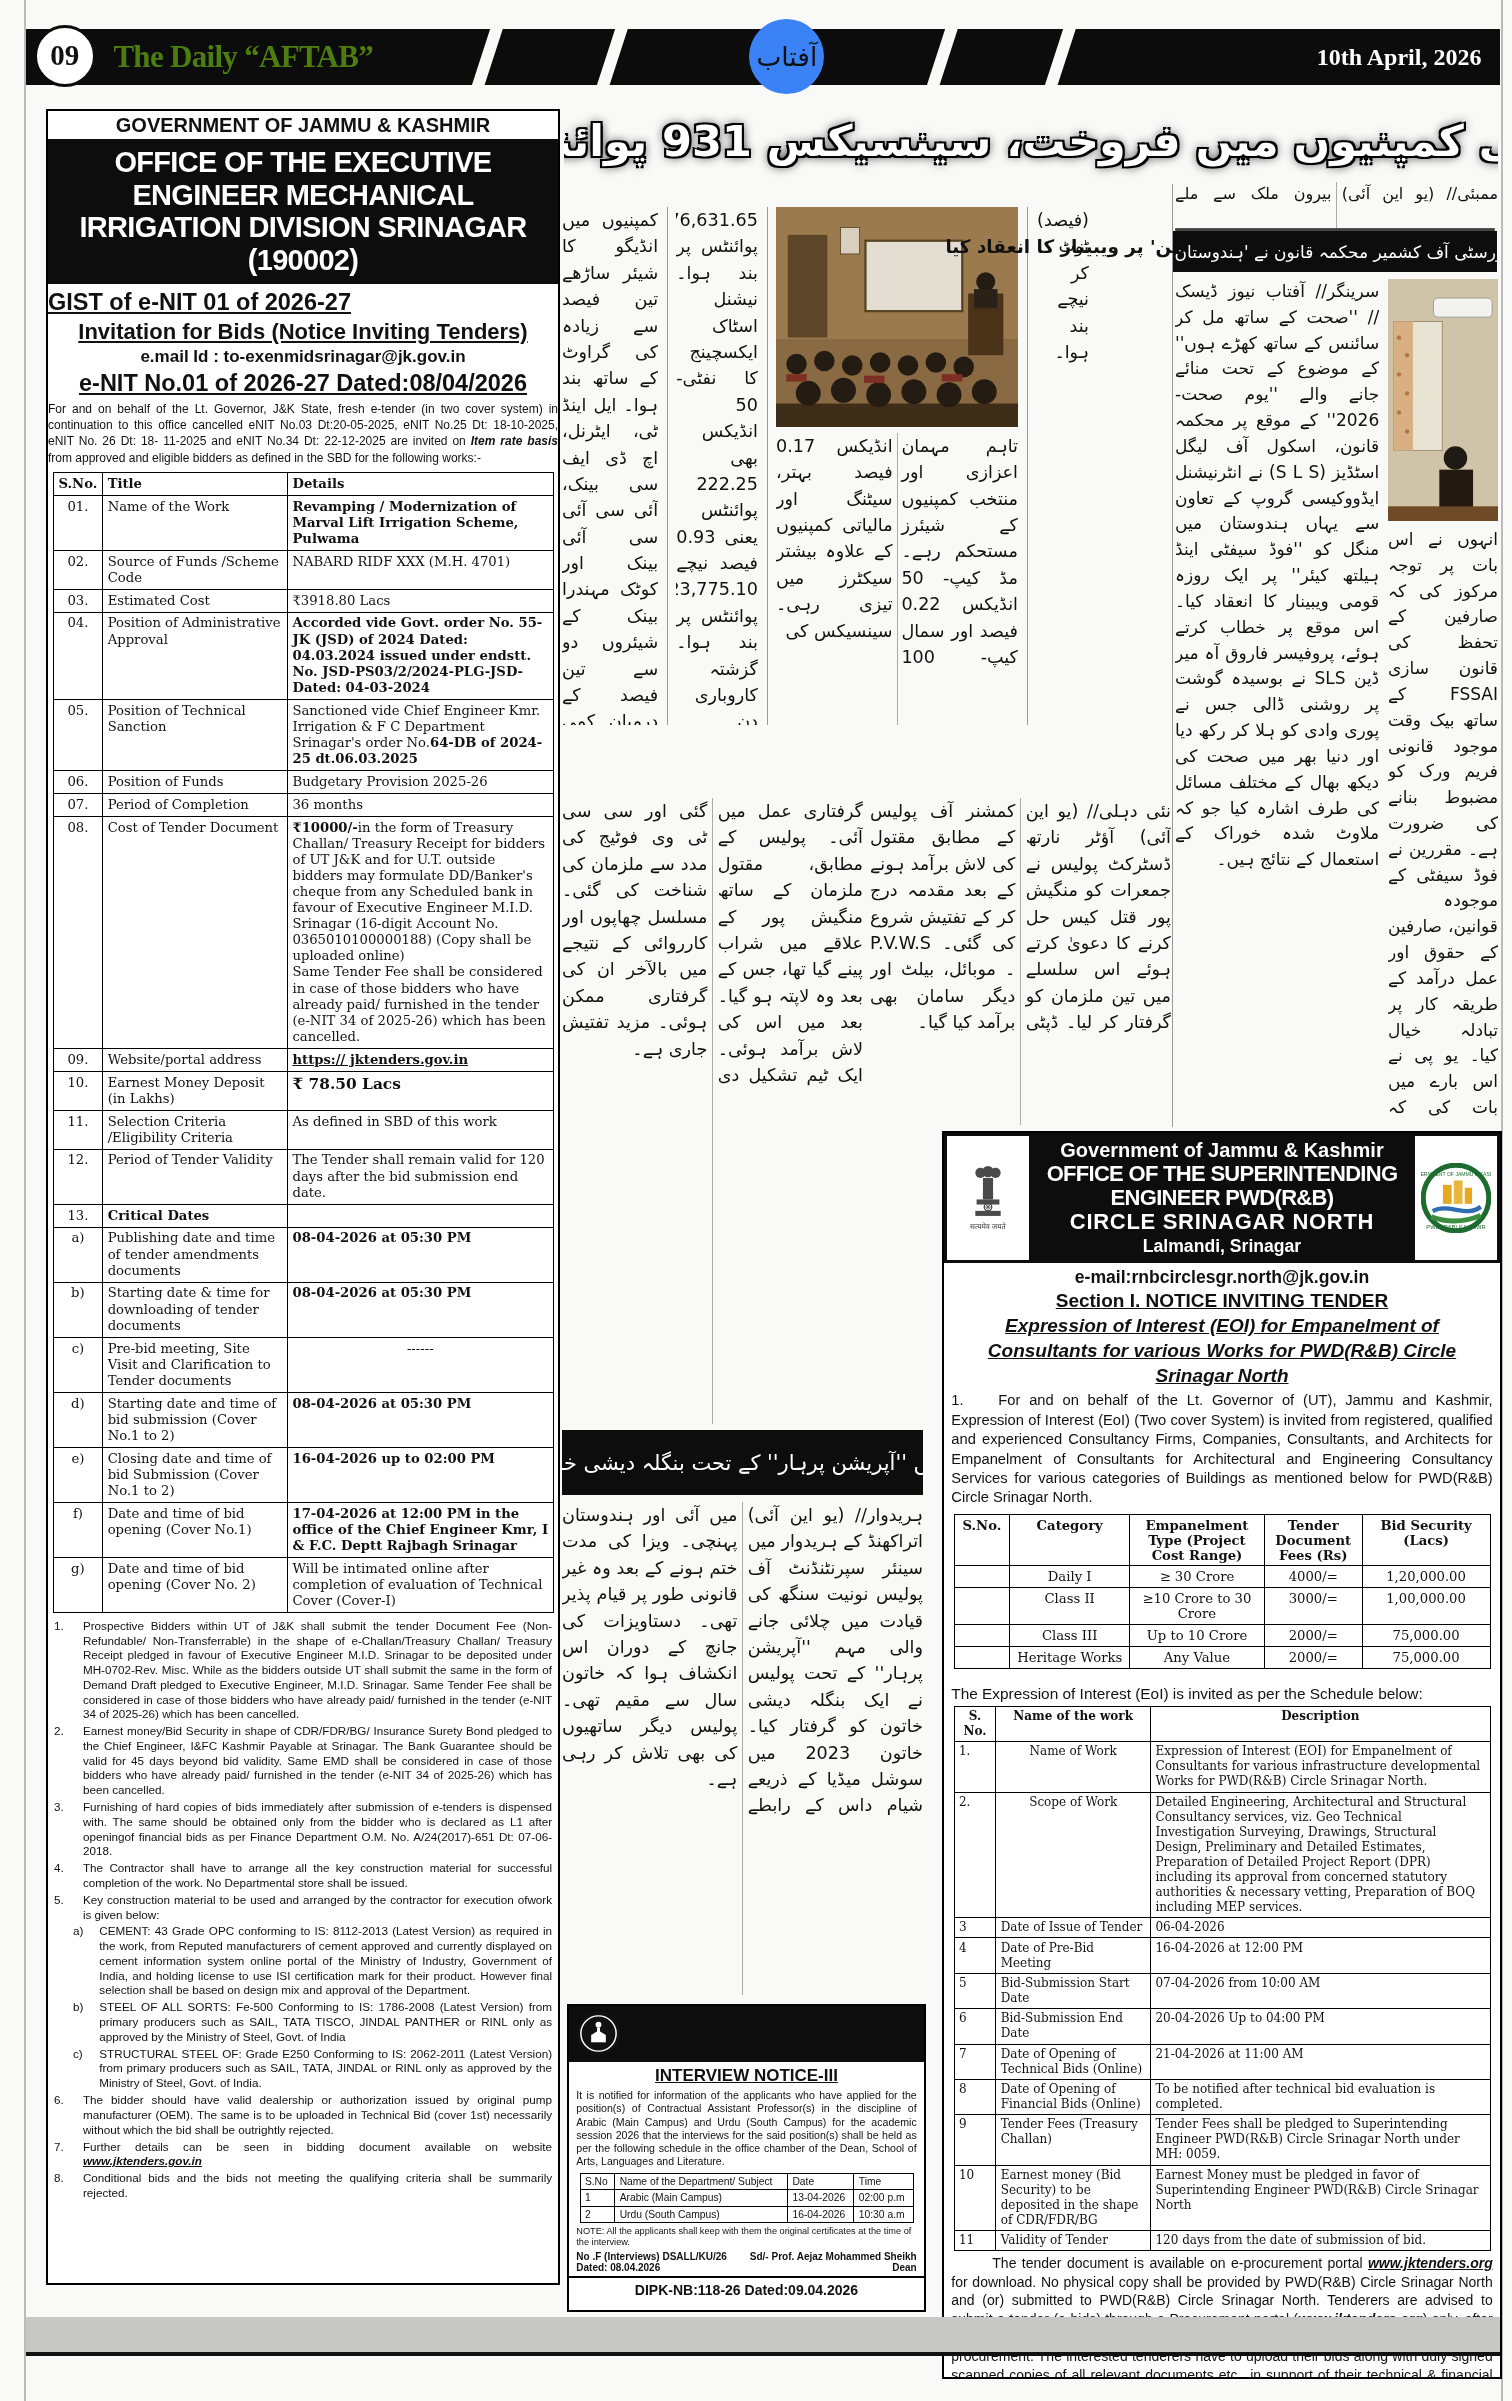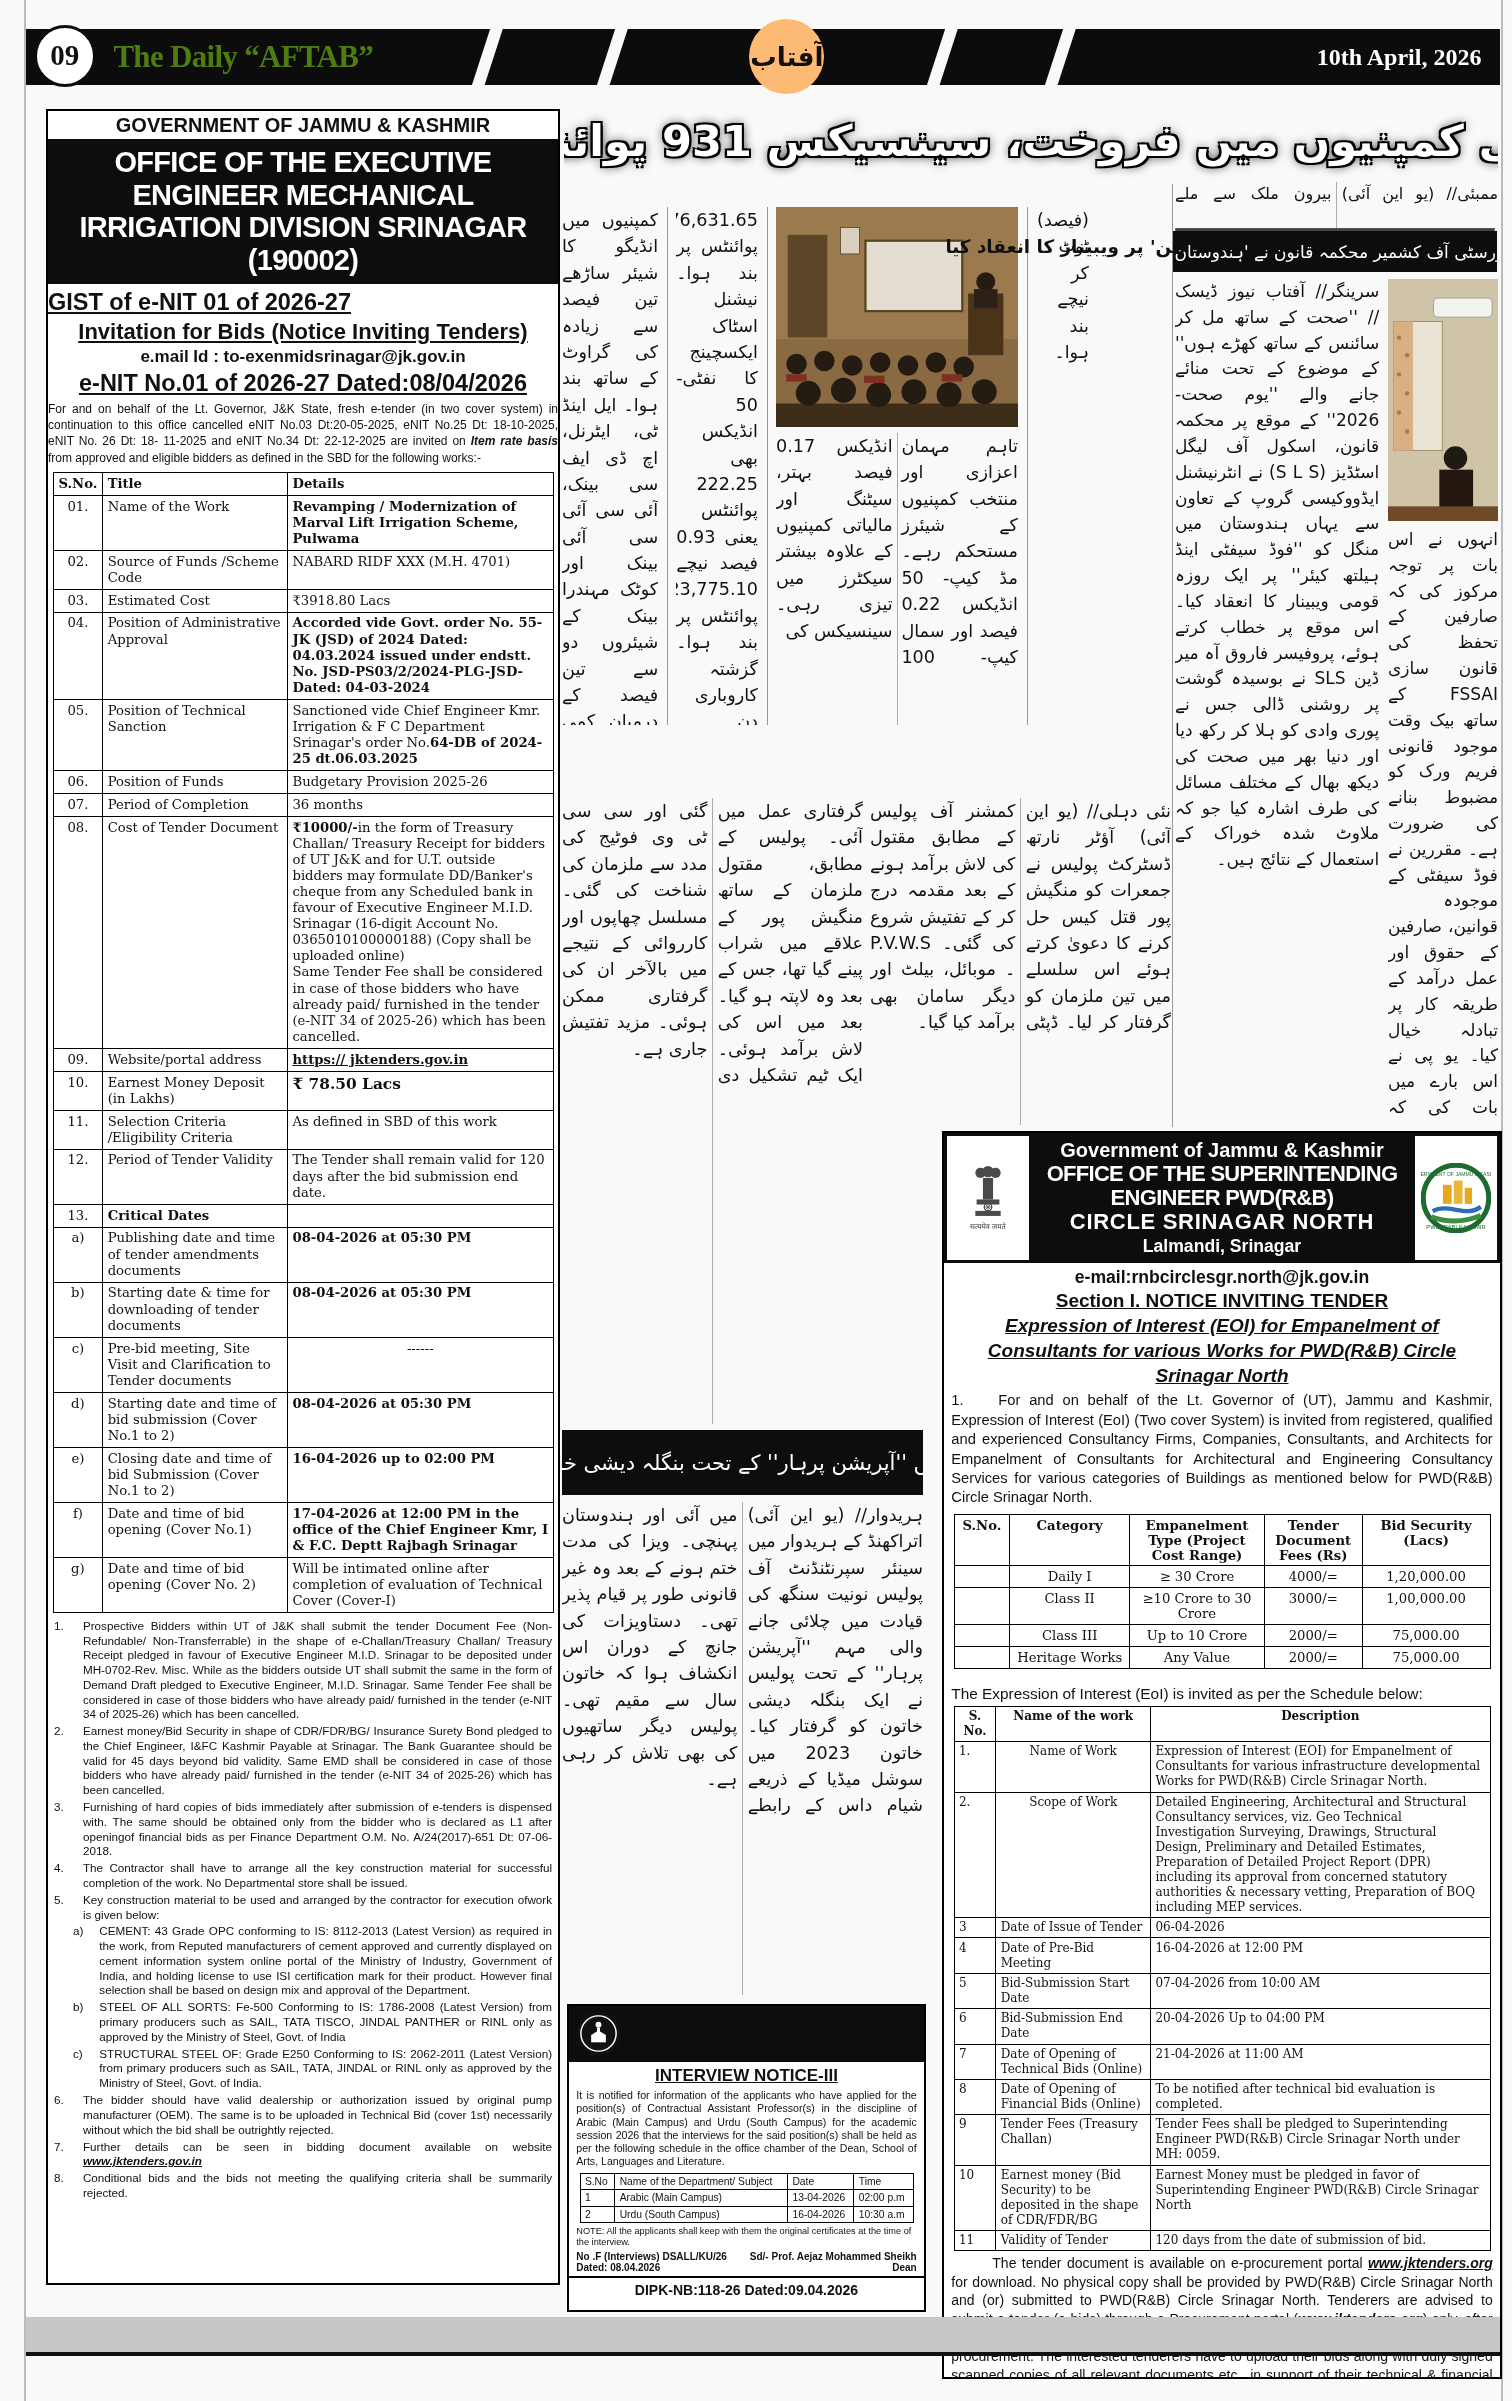--- a/index.html
+++ b/index.html
@@ -10,23 +10,23 @@
   
   #mast{left:26.4px;top:29px;width:1474px;height:56px;background:#0c0c0c;}
   .slash{position:absolute;top:-11.7px;width:11.7px;height:82px;background:#f9f9f7;transform:rotate(18deg);}
   #pagenum{position:absolute;left:7.3px;top:-4.4px;width:56px;height:56px;border-radius:50%;
            background:#fff;border:3.7px solid #0c0c0c;display:flex;align-items:center;justify-content:center;
            font-weight:bold;font-size:29px;font-family:"Liberation Serif",serif;}
   #mast .title{position:absolute;left:87px;top:0;line-height:56px;color:#4d7c0f;font-family:"Liberation Serif",serif;
            font-weight:bold;font-size:31px;letter-spacing:-0.7px;}
   #mast .date{position:absolute;right:19px;top:0;line-height:56px;color:#fff;font-family:"Liberation Serif",serif;
            font-weight:bold;font-size:24px;}
-  #mastlogo{position:absolute;left:723px;top:-10.3px;width:75px;height:75px;border-radius:50%;background:#fdba74;
+  #mastlogo{position:absolute;left:723px;top:-10.3px;width:75px;height:75px;border-radius:50%;background:#3b82f6;
            display:flex;align-items:center;justify-content:center;font-family:"DejaVu Sans",sans-serif;
-           font-weight:bold;font-size:26.4px;z-index:3;}
+           font-weight:normal;font-size:26.4px;z-index:3;}
   
   .urdu{direction:rtl;font-family:"DejaVu Sans",sans-serif;text-align:justify;}
   .blackbar{background:#0d0d0d;color:#fff;display:flex;align-items:center;justify-content:center;}
   .photo{display:block;}
   
   #mid{left:46px;top:109px;width:510px;height:2172px;border:2.9px solid #000;background:#fff;overflow:hidden;}
   #mid .gov{font-weight:bold;font-size:20px;text-align:center;padding:2.9px 0 2.2px;font-family:"Liberation Sans",sans-serif;}
   #mid .office{background:#0d0d0d;color:#fff;text-align:center;font-weight:bold;font-size:29px;line-height:1.12;
        letter-spacing:-0.7px;padding:7.3px 1.5px;}
   .u{text-decoration:underline;}

